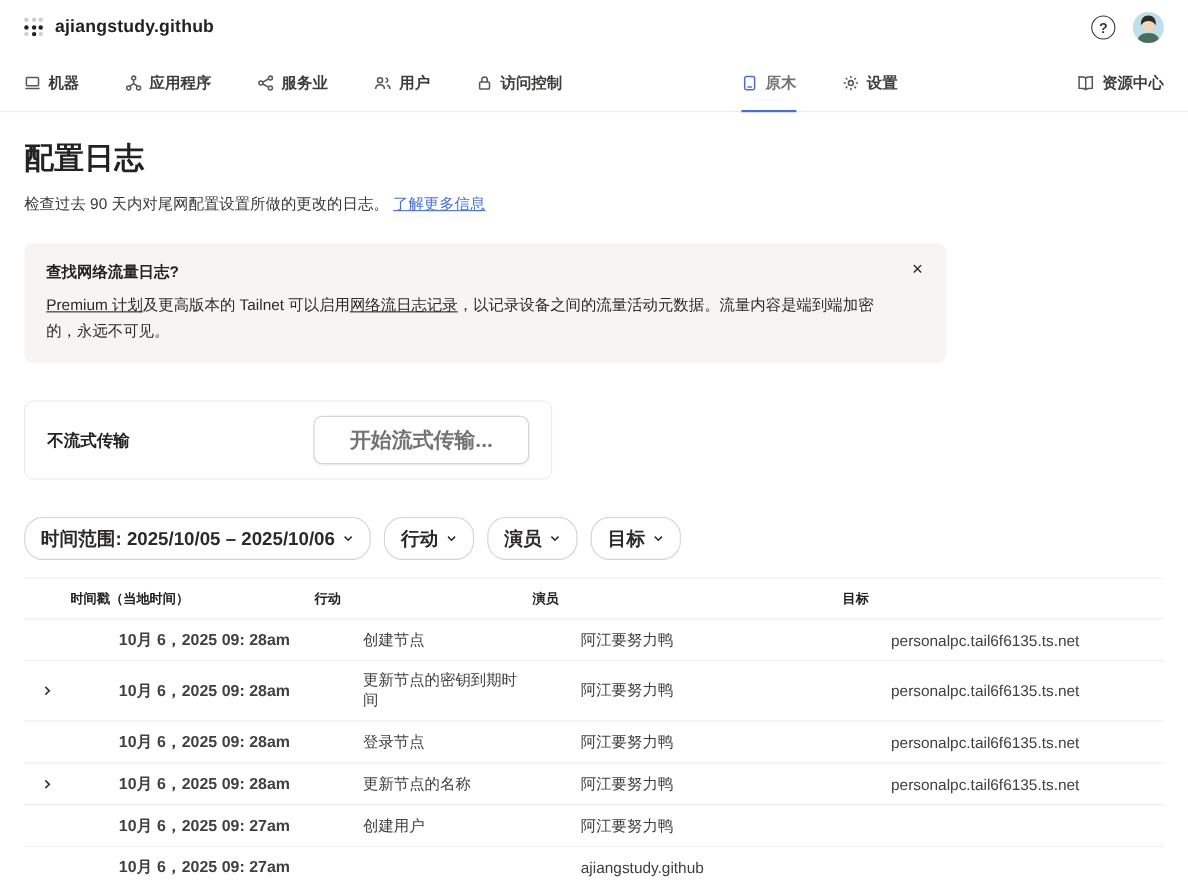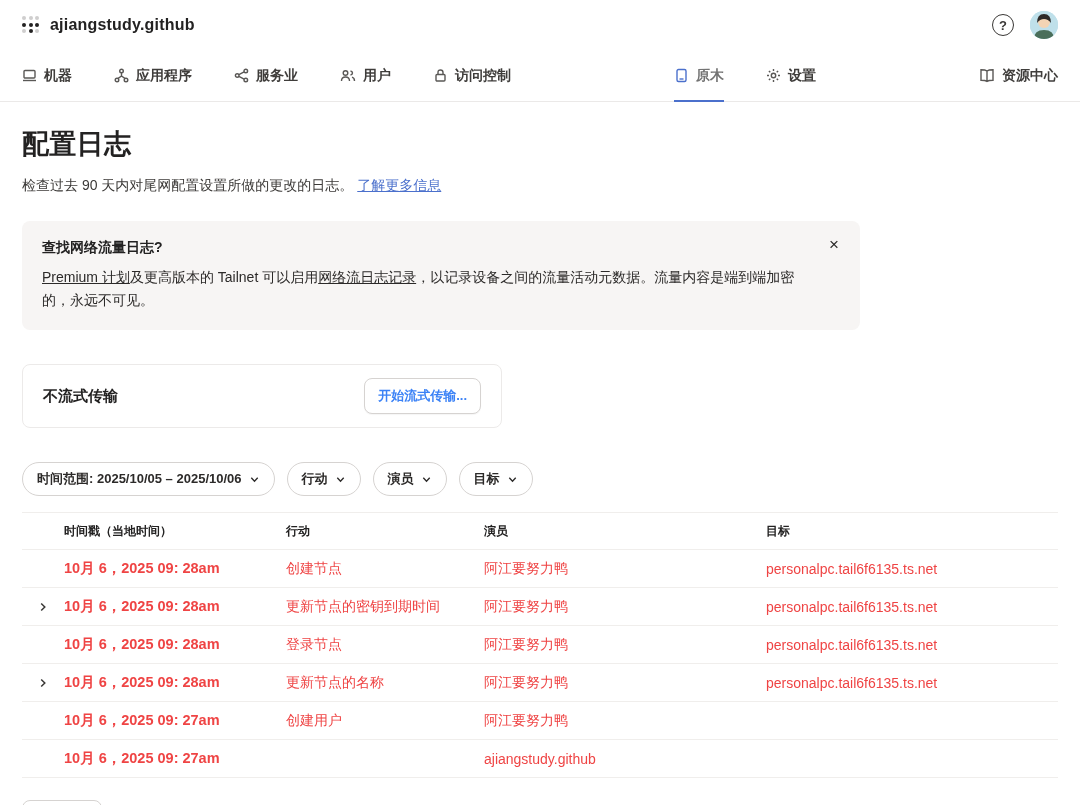--- a/index.html
+++ b/index.html
@@ -43,35 +43,35 @@
   .banner-title { font-size:14px; font-weight:700; margin-bottom:9px; }
   .banner-body { font-size:14px; line-height:1.65; color:#2c2a29; max-width:760px; }
   .inline-link { color:inherit; text-decoration:underline; cursor:pointer; }
   .banner-close { position:absolute; top:14px; right:16px; width:20px; height:20px; border:none; background:transparent;
     font-size:17px; line-height:20px; color:#2c2a29; cursor:pointer; }
 
   
   .stream-card { margin-top:34px; width:480px; border:1px solid #eceae9; border-radius:8px;
     padding:13px 20px; display:flex; align-items:center; justify-content:space-between; }
   .stream-status { font-size:15px; font-weight:700; }
-  .btn { background:#fff; border:1px solid #d6d3d1; border-radius:8px; padding:8px 13px; font-size:13px;
-    font-weight:600; color:#3b82f6; cursor:pointer; box-shadow:0 1px 1px rgba(0,0,0,.04); font-family:inherit; }
+  .btn { background:#fff; border:1px solid #d6d3d1; border-radius:8px; padding:8px 32px; font-size:19px;
+    font-weight:600; color:#737373; cursor:pointer; box-shadow:0 1px 1px rgba(0,0,0,.04); font-family:inherit; }
 
   
   .filters { margin-top:34px; display:flex; gap:12px; align-items:center; }
   .pill { display:flex; align-items:center; gap:7px; border:1px solid #d6d3d1; border-radius:17px;
-    padding:7px 14px; font-size:13px; font-weight:600; color:#2c2a29; background:#fff; cursor:pointer; white-space:nowrap; }
+    padding:7px 14px; font-size:17px; font-weight:600; color:#2c2a29; background:#fff; cursor:pointer; white-space:nowrap; }
   .pill svg { stroke:#2c2a29; }
 
   
   .logtable { margin-top:16px; border-bottom:1px solid #f0eeec; }
   .t-row { display:grid; grid-template-columns:42px 222px 198px 282px 1fr; align-items:center; border-top:1px solid #f0eeec; }
   .t-head { font-size:12px; font-weight:700; color:#232222; }
   .t-head > div { padding:10px 4px 9px 0; }
-  .t-cell { padding:9px 4px 9px 0; font-size:14px; color:#ef4444; }
+  .t-cell { padding:9px 4px 9px 0; font-size:14px; color:#404040;margin-left:44px; }
   .cell-ts { font-weight:700; font-size:14.5px; }
   .expander { display:flex; align-items:center; justify-content:center; width:100%; height:100%; cursor:pointer; }
   .expander svg { stroke:#3a3836; }
 
   .export-wrap { margin-top:22px; }
 </style>
 </head>
 <body>
 
 <div class="topbar">

